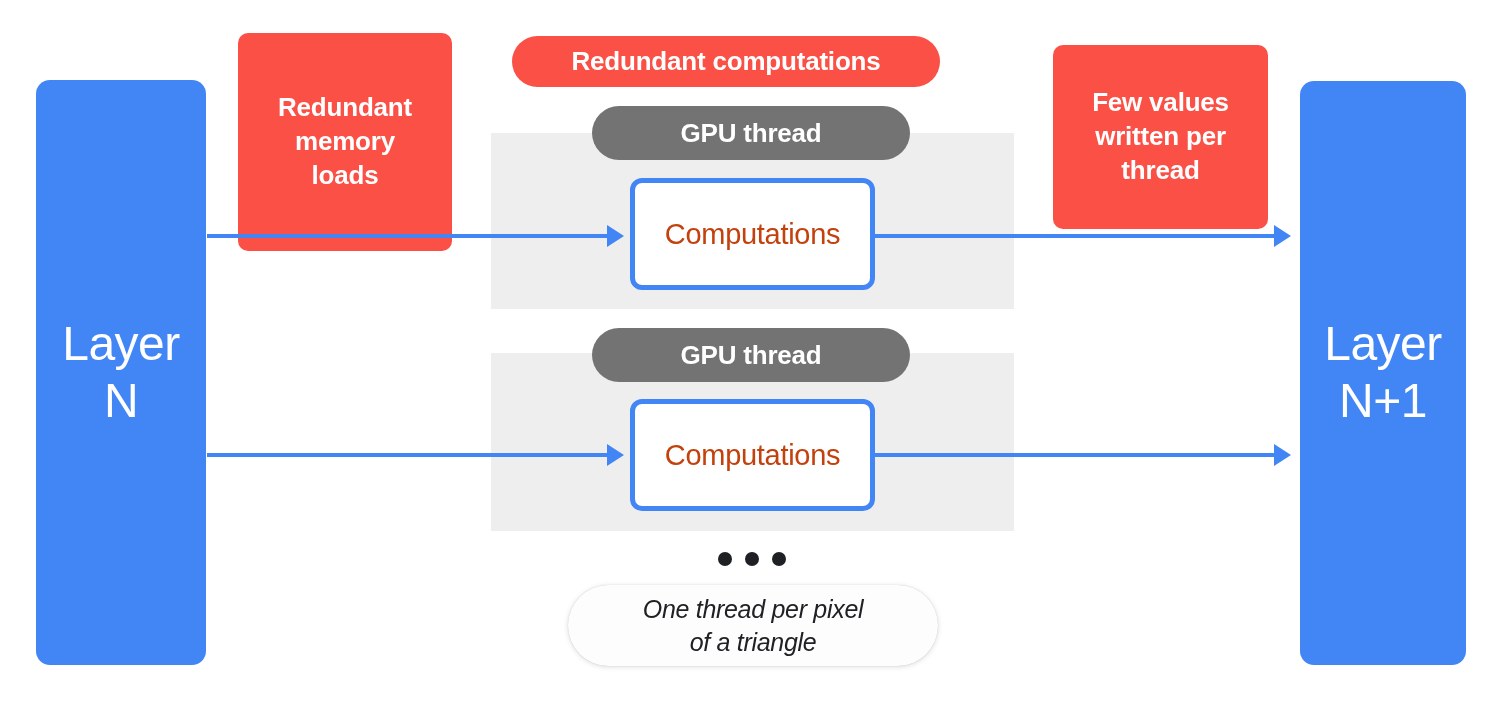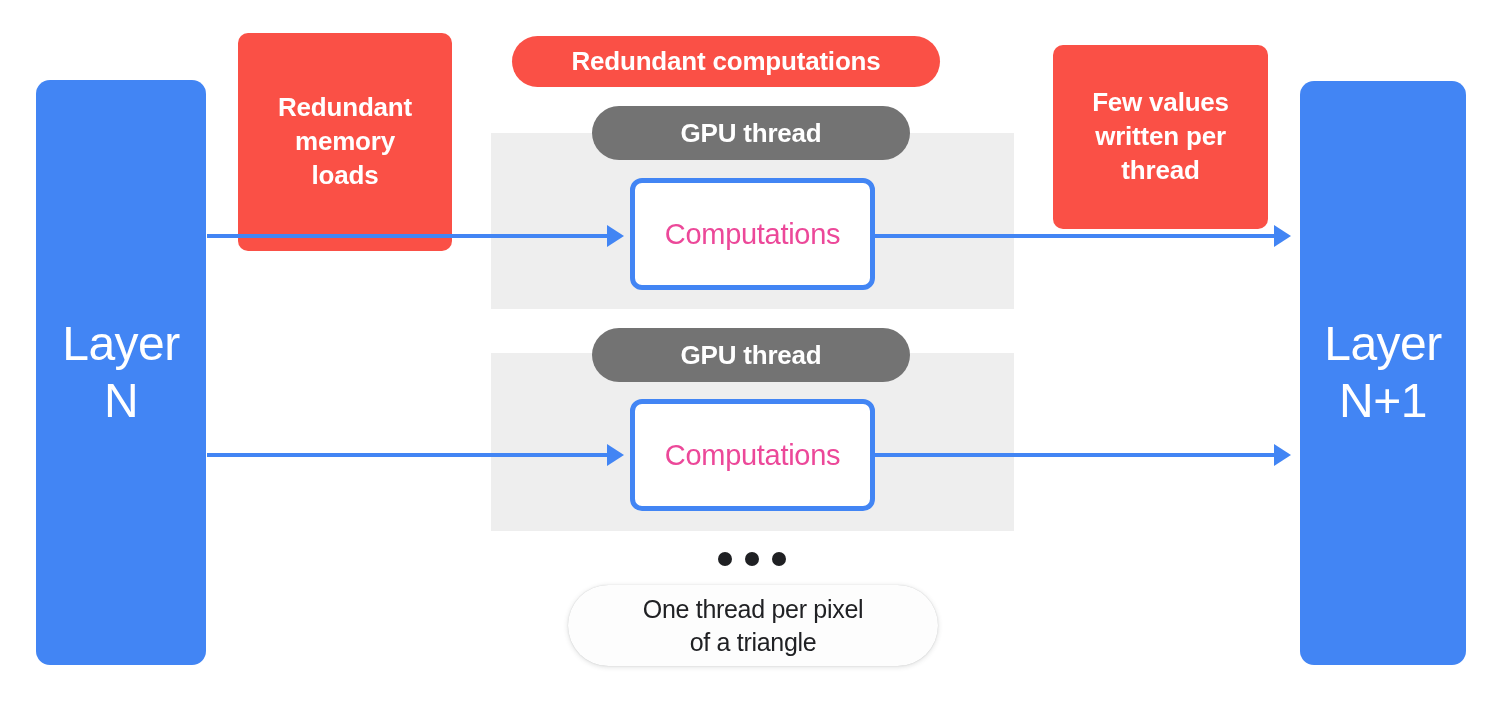--- a/index.html
+++ b/index.html
@@ -105,21 +105,21 @@
     left: 630px;
     width: 245px;
     height: 112px;
     background: #ffffff;
     border: 5px solid #4285f4;
     border-radius: 12px;
     box-sizing: border-box;
     display: flex;
     align-items: center;
     justify-content: center;
-    color: #ec4899;
+    color: #c2410c;
     font-size: 29px;
     letter-spacing: -0.3px;
   }
   #comp-box-1 { top: 178px; }
   #comp-box-2 { top: 399px; }
 
   
   .flow-line {
     position: absolute;
     height: 4px;
@@ -168,20 +168,21 @@
     box-shadow: 0 1px 5px rgba(60,64,67,0.18), 0 0 1px rgba(60,64,67,0.25);
     display: flex;
     align-items: center;
     justify-content: center;
     text-align: center;
     color: #202124;
     font-size: 25px;
     line-height: 1.32;
     letter-spacing: -0.3px;
     white-space: pre-line;
+    font-style: italic;
   }
 </style>
 </head>
 <body>
 
 <div id="canvas">
 
   <div class="layer-block" id="layer-n">Layer
 N</div>
 

